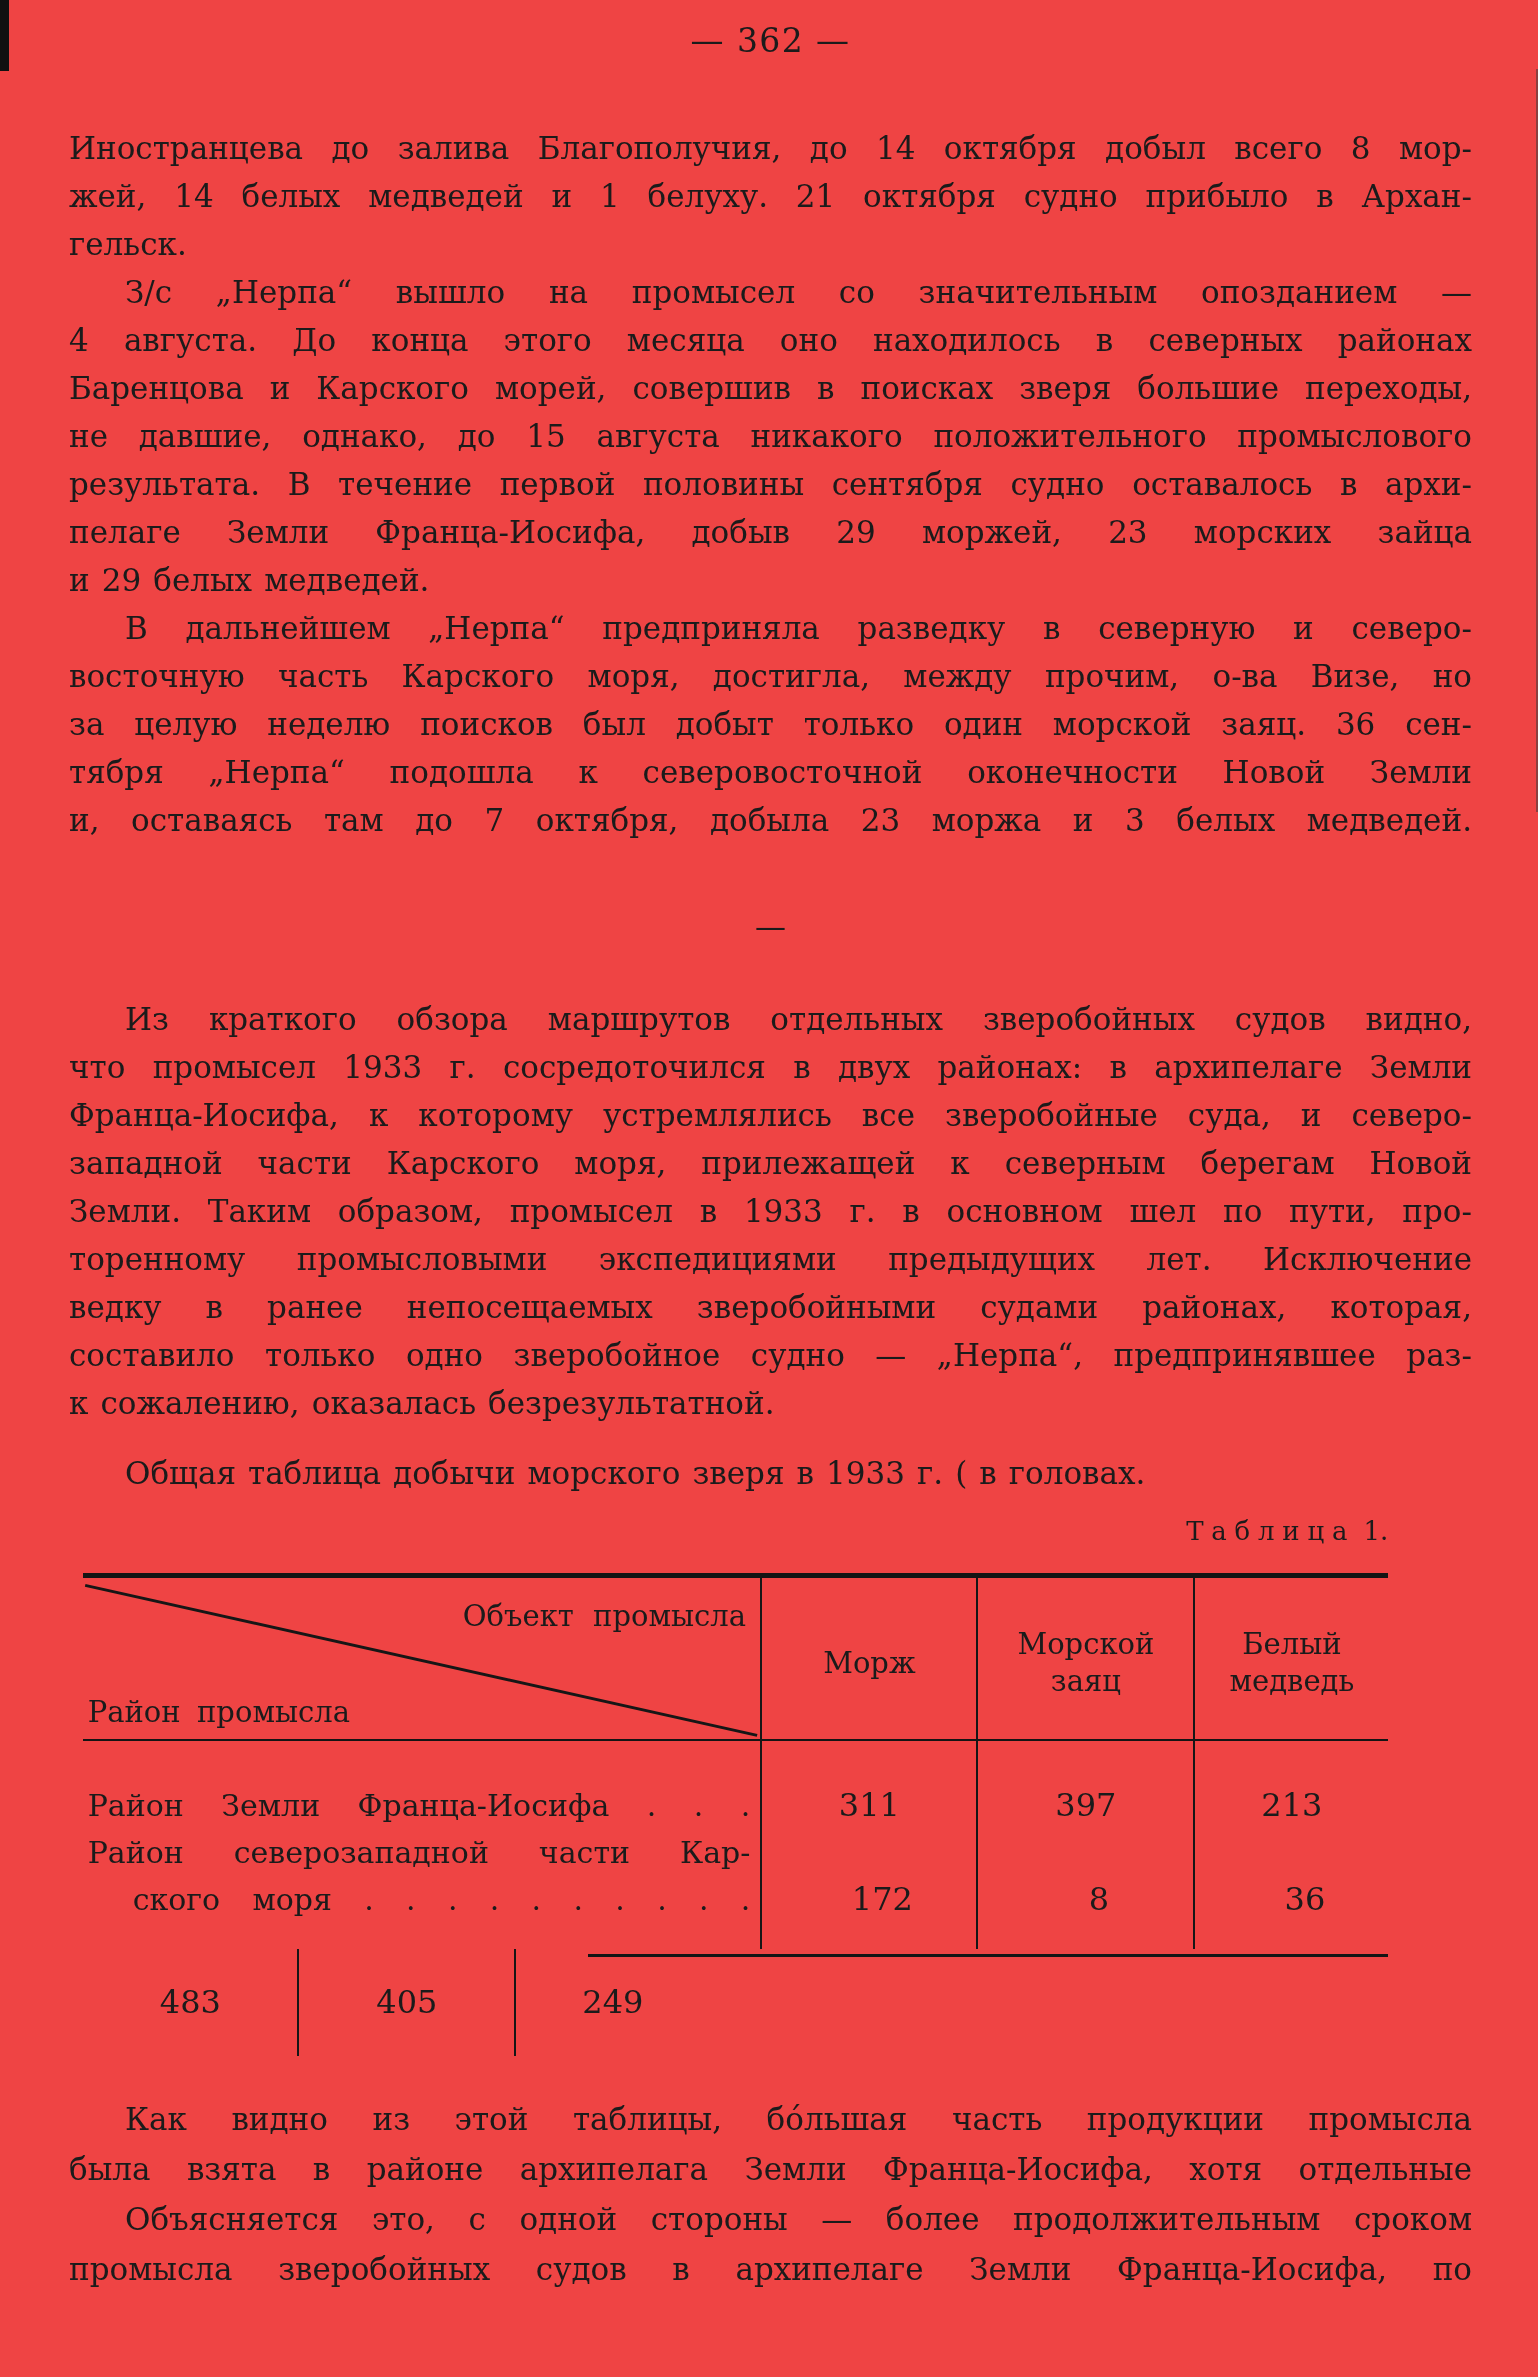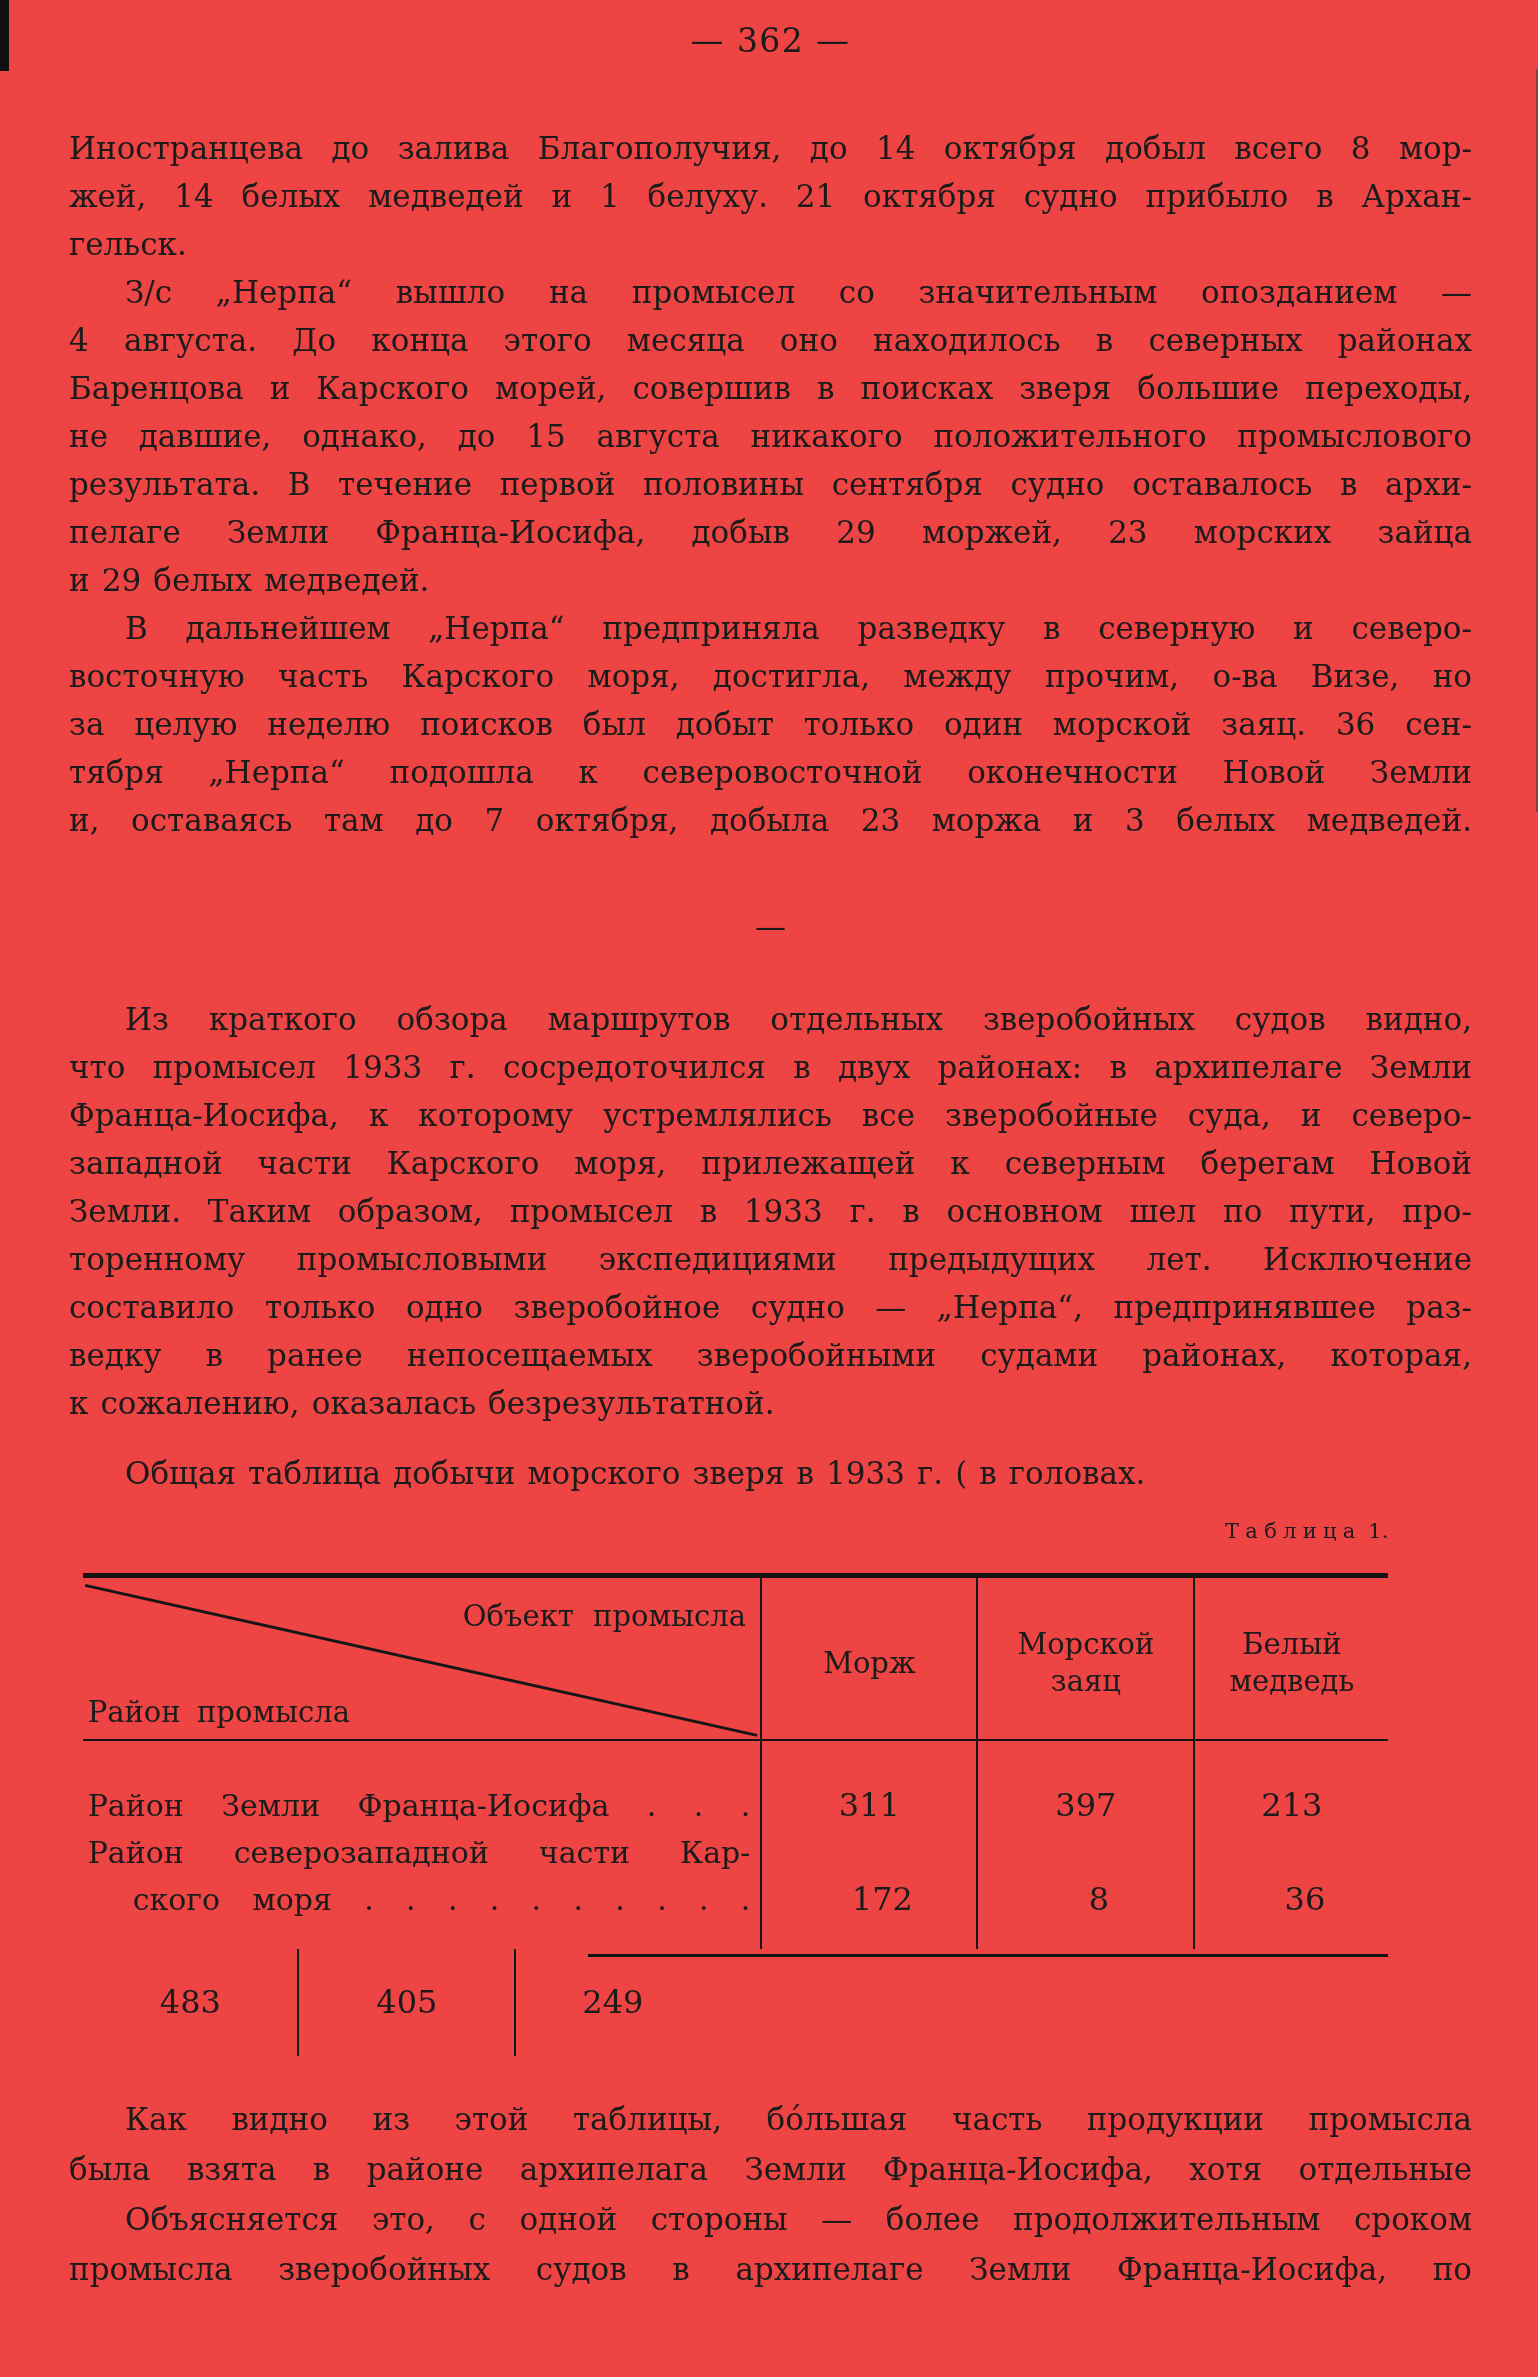--- a/index.html
+++ b/index.html
@@ -24,21 +24,21 @@
   .ln{display:block;}
   .j{text-align:justify;text-align-last:justify;text-justify:inter-word;}
   .ind{padding-left:56px;}
 
   .divider{margin:58px 0 45px;height:48px;text-align:center;font-size:31px;line-height:48px;}
 
   .p5{margin-top:21.6px;}
   .p-bottom{font-size:31px;line-height:50px;}
   .p6{margin-top:38px;}
 
-  .tcaption{margin:17.3px 0 0 14.4px;width:1305px;text-align:right;font-size:21px;line-height:35px;}
+  .tcaption{margin:17.3px 0 0 14.4px;width:1305px;text-align:right;font-size:26px;line-height:35px;}
   .tcap-word{letter-spacing:.3em;}
 
   .table{position:relative;margin:24px 0 0 14.4px;width:1305px;
          border-top:5px solid #141414;box-sizing:border-box;}
   .trow{display:flex;}
   .cell{box-sizing:border-box;}
   .c0{width:679px;border-right:2.9px solid #161616;}
   .c1{width:216px;border-right:2.9px solid #161616;}
   .c2{width:217px;border-right:2.9px solid #161616;}
   .c3{width:193px;}
@@ -102,22 +102,22 @@
 
     <div class="divider">—</div>
 
     <p class="para">
       <span class="ln j ind">Из краткого обзора маршрутов отдельных зверобойных судов видно,</span>
       <span class="ln j">что промысел 1933 г. сосредоточился в двух районах: в архипелаге Земли</span>
       <span class="ln j">Франца-Иосифа, к которому устремлялись все зверобойные суда, и северо-</span>
       <span class="ln j">западной части Карского моря, прилежащей к северным берегам Новой</span>
       <span class="ln j">Земли. Таким образом, промысел в 1933 г. в основном шел по пути, про-</span>
       <span class="ln j">торенному промысловыми экспедициями предыдущих лет. Исключение</span>
+      <span class="ln j">ведку в ранее непосещаемых зверобойными судами районах, которая,</span>
       <span class="ln j">составило только одно зверобойное судно — „Нерпа“, предпринявшее раз-</span>
-      <span class="ln j">ведку в ранее непосещаемых зверобойными судами районах, которая,</span>
       <span class="ln">к сожалению, оказалась безрезультатной.</span>
     </p>
 
     <p class="para p5">
       <span class="ln ind">Общая таблица добычи морского зверя в 1933 г. ( в головах.</span>
     </p>
 
     <div class="tcaption">
       <span class="tcap-word">Таблица</span>
       <span>1.</span>

